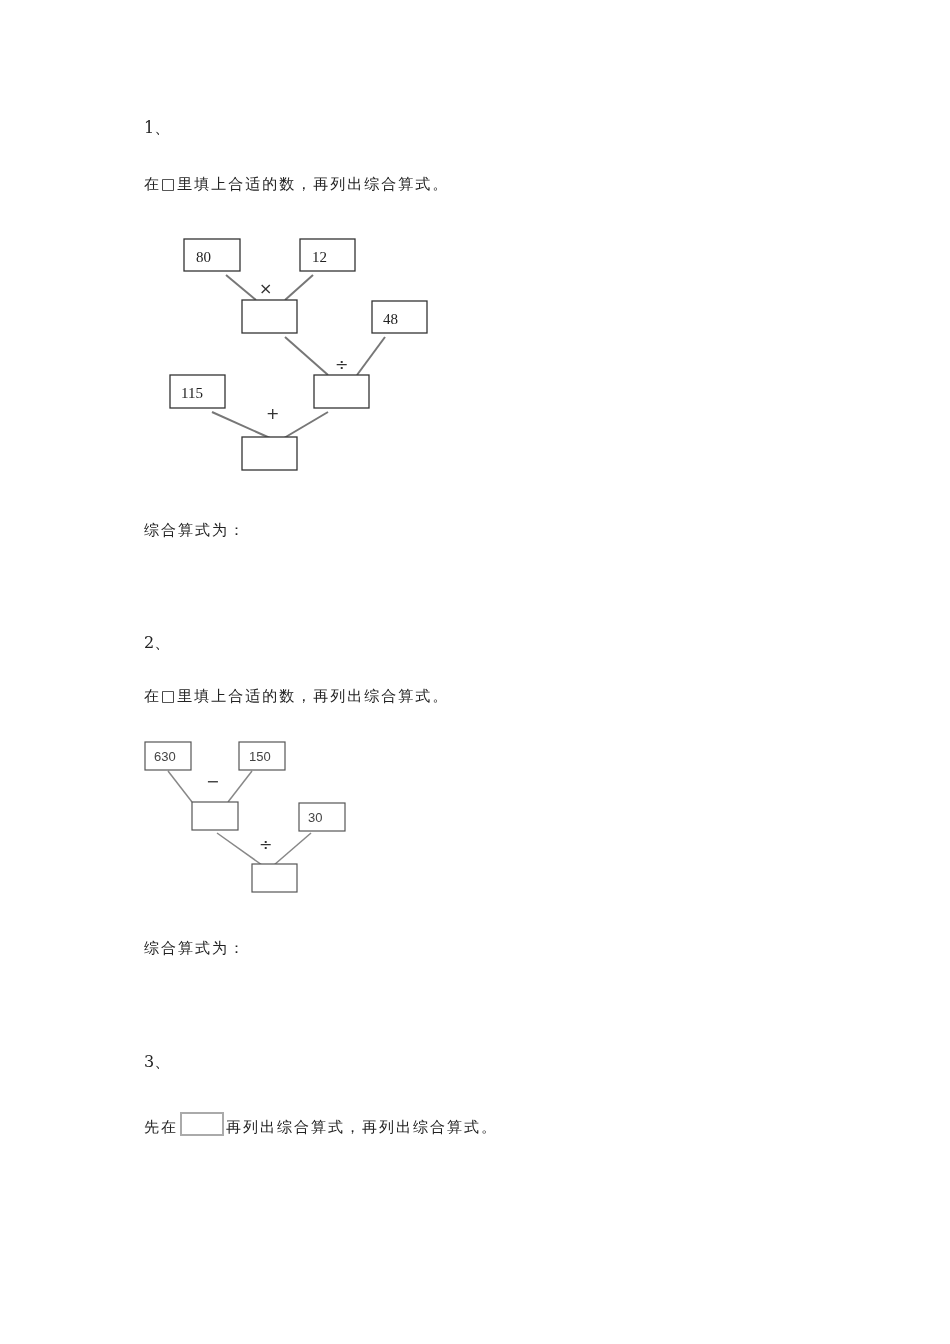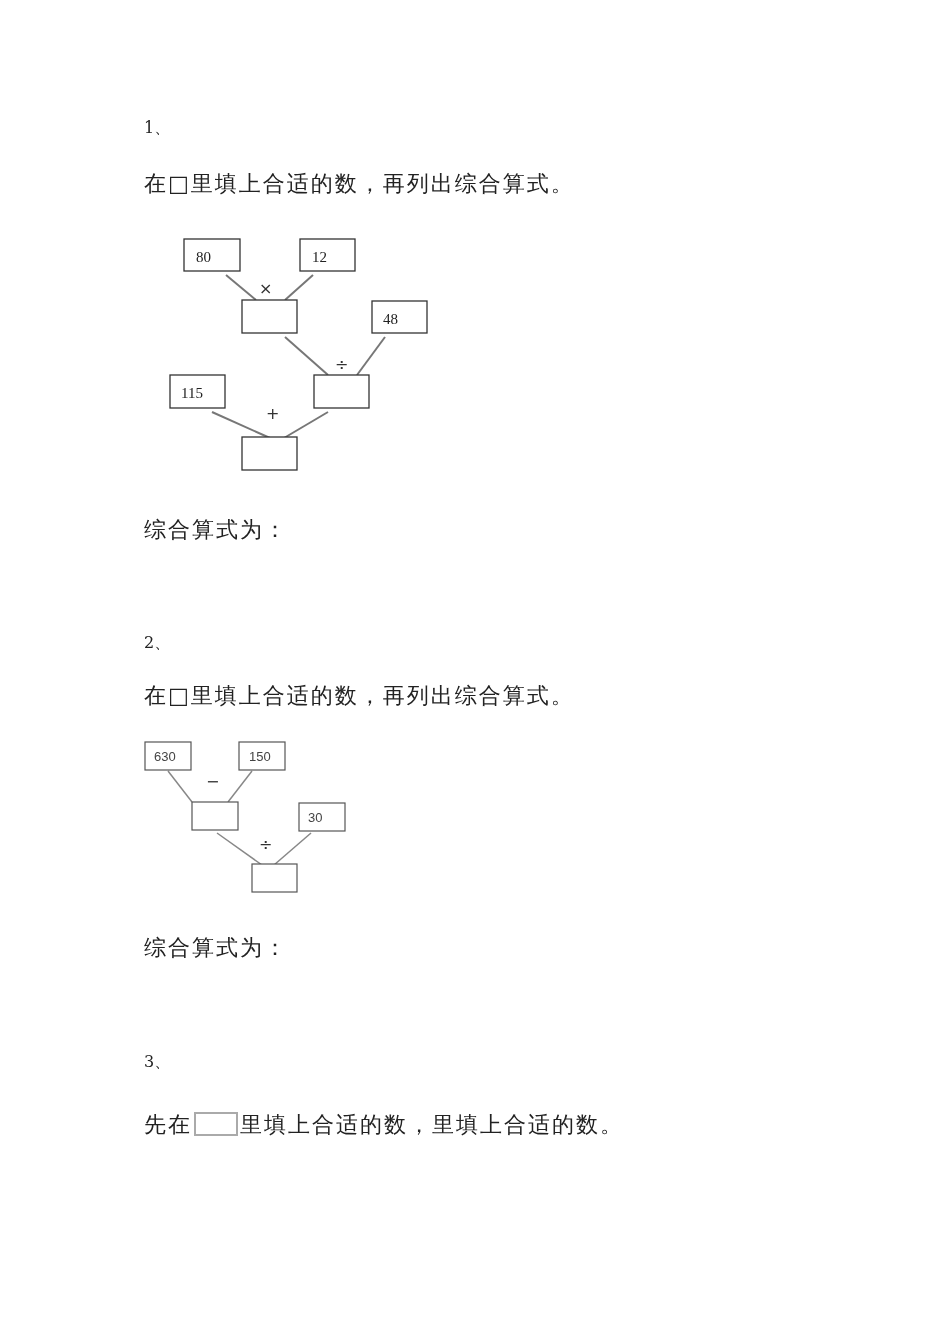--- a/index.html
+++ b/index.html
@@ -1,18 +1,18 @@
 <!DOCTYPE html>
 <html><head>
 <meta charset="utf-8">
 <style>
   html, body { margin: 0; padding: 0; background: #ffffff; }
   body { width: 950px; height: 1344px; position: relative; overflow: hidden;
          font-family: "DejaVu Serif", "Liberation Serif", serif; color: #222; }
-  .txt { position: absolute; left: 144px; font-size: 22px; letter-spacing: 2px; white-space: nowrap; line-height: 20px; text-align: right; }
+  .txt { position: absolute; left: 144px; font-size: 15px; letter-spacing: 2px; white-space: nowrap; line-height: 20px; text-align: right; }
   .num { position: absolute; left: 144px; font-size: 16px; line-height: 20px; }
   svg { position: absolute; left: 0; top: 0; }
   .box { fill: #fff; stroke: #333; stroke-width: 1.3; }
   .box2 { fill: #fff; stroke: #555; stroke-width: 1.2; }
   .ln { stroke: #777; stroke-width: 2; }
   .ln2 { stroke: #888; stroke-width: 1.5; }
   .bt { font-family: "Liberation Serif", serif; font-size: 15px; fill: #222; }
   .bt2 { font-family: "Liberation Sans", sans-serif; font-size: 13px; fill: #444; }
   .op { font-family: "DejaVu Sans", sans-serif; font-size: 16px; fill: #333; }
   .inline-box { display: inline-block; width: 44px; height: 24px; border: 2px solid #aaa; vertical-align: -4px; margin: 0 2px; box-sizing: border-box; }
@@ -75,14 +75,14 @@
 </svg>
 
 <div class="txt" style="top:520px;">综合算式为：</div>
 
 <div class="num" style="top:633px;">2、</div>
 <div class="txt" style="top:686px;">在□里填上合适的数，再列出综合算式。</div>
 <div class="txt" style="top:938px;">综合算式为：</div>
 
 <div class="num" style="top:1052px;">3、</div>
 <div class="txt" style="top:1112px;">
-  <span>先在</span><span class="inline-box"></span><span>里填上合适的数，里填上合适的数。</span>
+  <span>先在</span><span class="inline-box"></span><span>再列出综合算式，再列出综合算式。</span>
 </div>
 
 </body></html>

